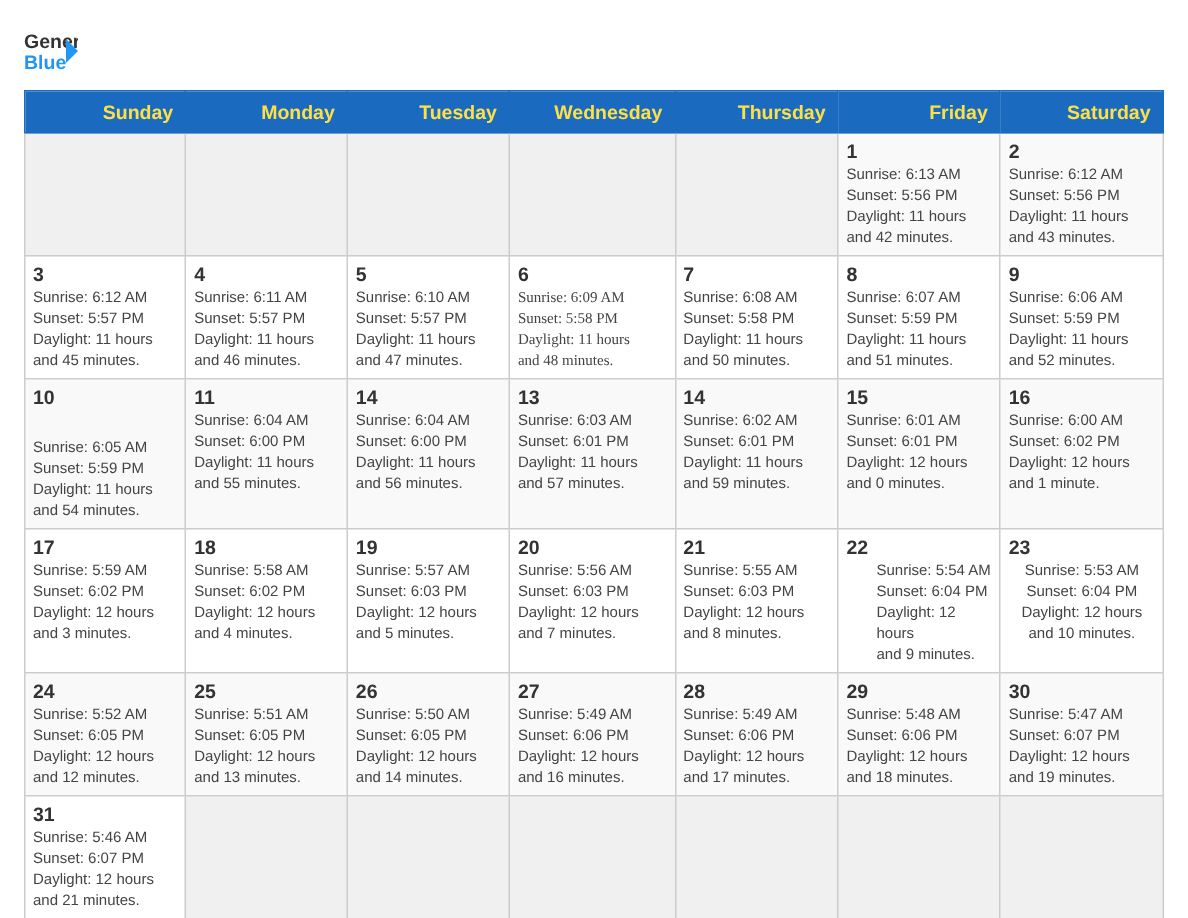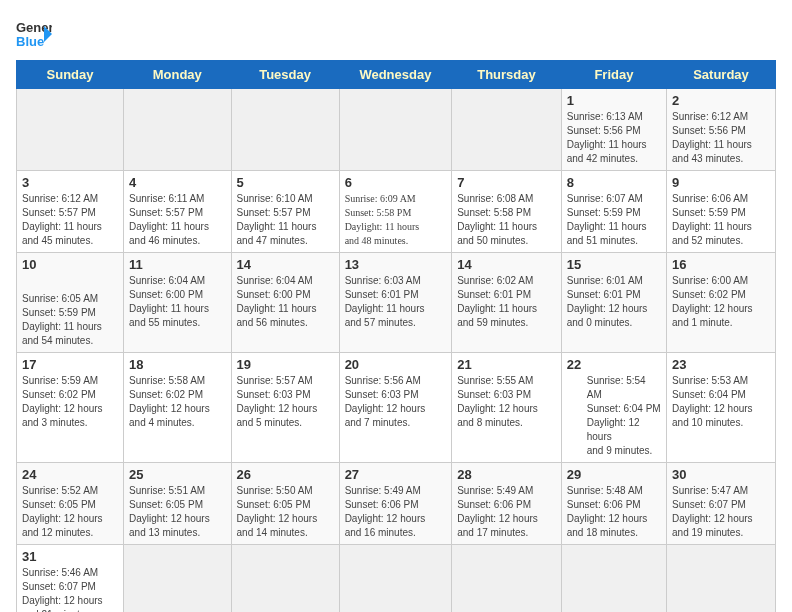--- a/index.html
+++ b/index.html
@@ -37,23 +37,23 @@
       font-size: 14px;
       color: #555;
     }
     table {
       width: 100%;
       border-collapse: collapse;
       font-size: 11px;
     }
     thead tr th {
       background: #1a6bbf;
-      color: #fef9c3;
-      padding: 6px 19px;
-      text-align: center;
+      color: #fde047;
+      padding: 6px 8px;
+      text-align: right;
       font-size: 13px;
       font-weight: bold;
       border: 1px solid #1a6bbf;
     }
     tbody tr td {
       border: 1px solid #ccc;
       vertical-align: top;
       padding: 4px 5px;
       min-height: 70px;
       height: 78px;
@@ -268,21 +268,21 @@
         </td>
         <td>
           <span class="day-num">22</span>
           <div class="day-info" style="white-space: pre-line; margin-left: 20px;">Sunrise: 5:54 AM
 Sunset: 6:04 PM
 Daylight: 12 hours
 and 9 minutes.</div>
         </td>
         <td>
           <span class="day-num">23</span>
-          <div class="day-info" style="white-space: pre-line;">Sunrise: 5:53 AM
+          <div class="day-info" style="white-space: pre-line; text-align: center;">Sunrise: 5:53 AM
 Sunset: 6:04 PM
 Daylight: 12 hours
 and 10 minutes.</div>
         </td>
       </tr>
       <tr>
         <td>
           <span class="day-num">24</span>
           <div class="day-info" style="white-space: pre-line;">Sunrise: 5:52 AM
 Sunset: 6:05 PM

